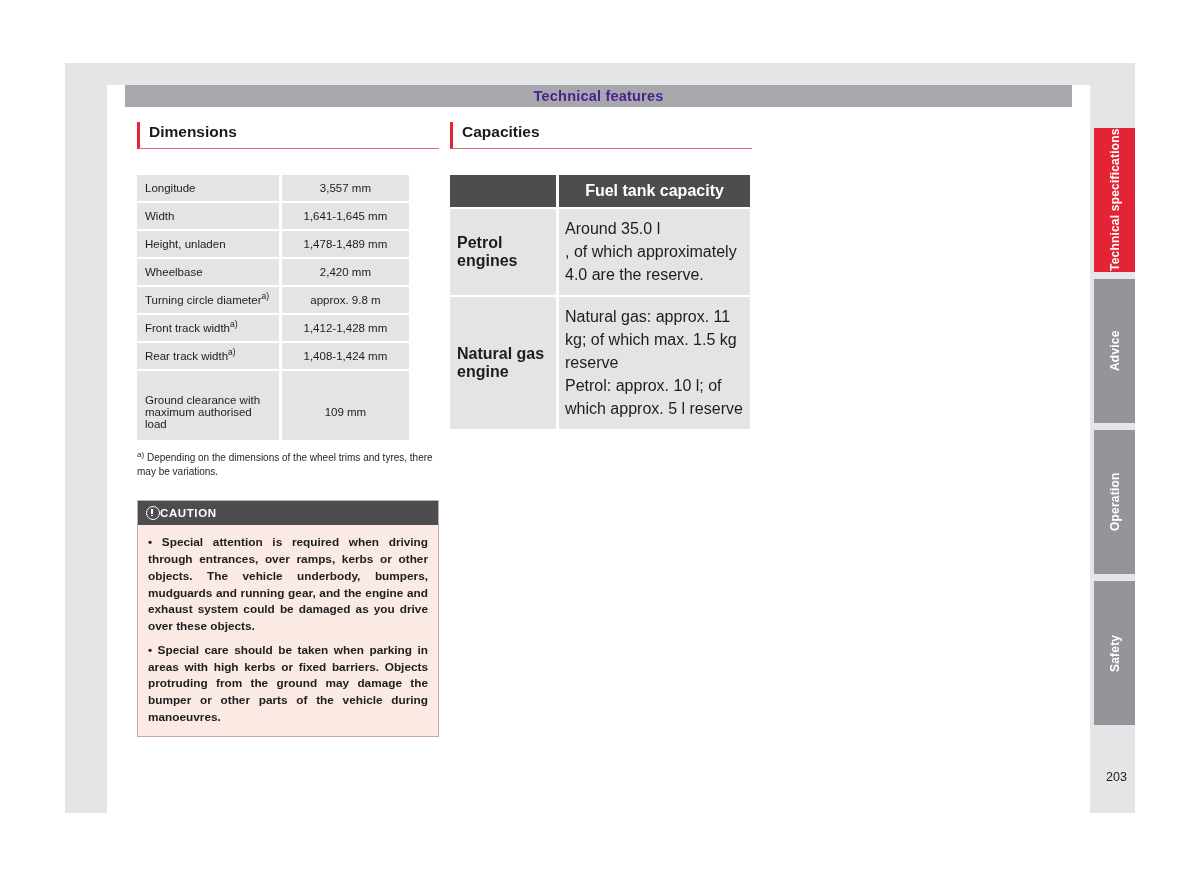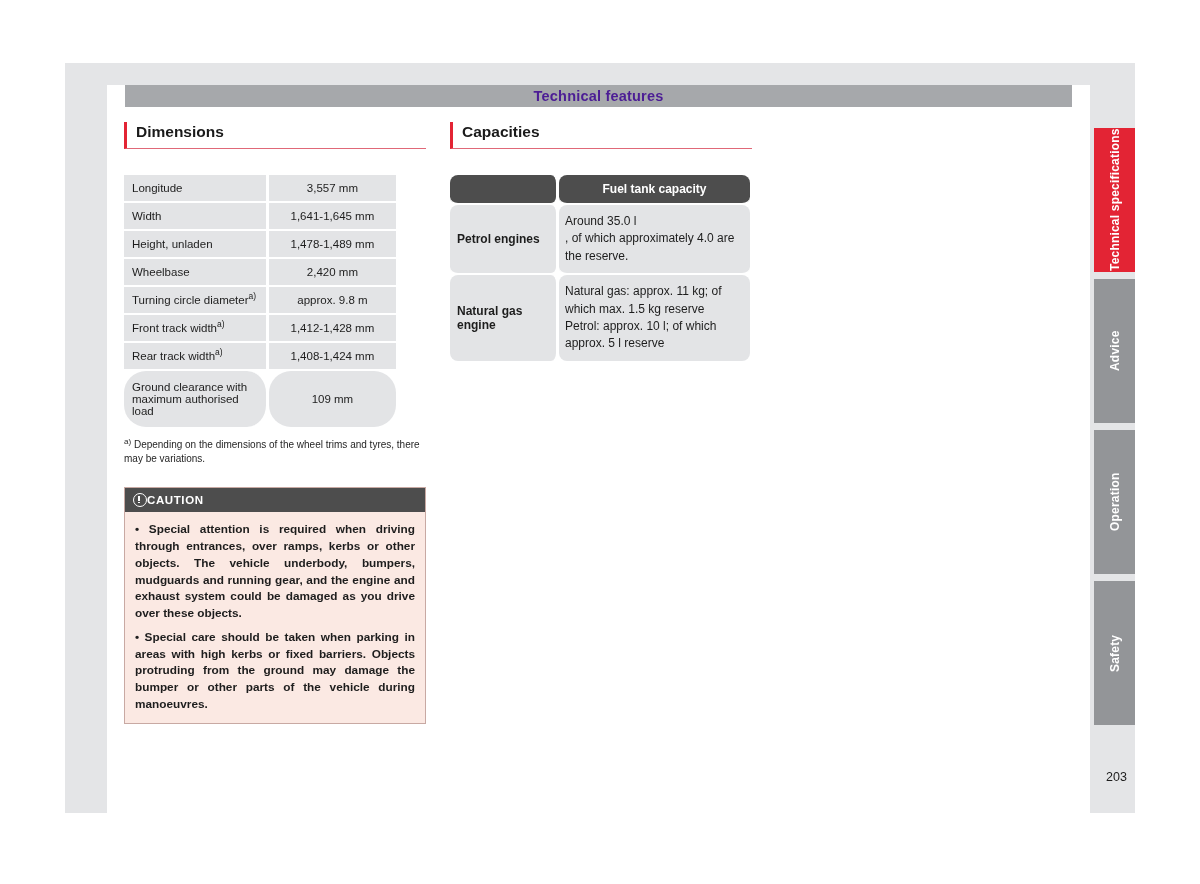--- a/index.html
+++ b/index.html
@@ -46,21 +46,21 @@
     color: #4c1d95;
     font-size: 14.5px;
     font-weight: bold;
     text-align: center;
     line-height: 22px;
     letter-spacing: .2px;
   }
 
   
   .column { position: absolute; width: 302px; }
-  #col-left  { left: 124px; top: 122px; }
+  #col-left  { left: 137px; top: 122px; }
   #col-right { left: 450px; top: 122px; }
 
   
   .section-head {
     position: relative;
     border-left: 3px solid #e32434;
     border-bottom: 1.5px solid #e06878;
     padding: 0 0 4px 9px;
     margin-bottom: 26px;
     height: 22px;
@@ -86,21 +86,21 @@
     width: 152px;
     padding: 7px 6px 7px 8px;
     border-right: 3px solid #ffffff;
   }
   .dim-table td.v {
     width: 147px;
     padding: 7px 4px;
     text-align: center;
   }
   .dim-table tr:last-child td { border-bottom: none; }
-  .dim-table td.tall { padding-top: 10px; padding-bottom: 10px; border-radius: 22px; }
+  .dim-table td.tall { padding-top: 23px; padding-bottom: 10px; }
   sup.fn { font-size: 8.5px; vertical-align: super; line-height: 0; }
 
   
   .footnote {
     margin-top: 10px;
     font-size: 10px;
     color: #262626;
     line-height: 1.35;
     width: 296px;
   }
@@ -154,23 +154,22 @@
     color: #1d1d1d;
     line-height: 1.42;
     text-align: justify;
   }
   .caution-body p:last-child { margin-bottom: 0; }
 
   
   .cap-table { border-collapse: separate; border-spacing: 0; width: 300px; }
   .cap-table td {
     vertical-align: middle;
-    font-size: 12px;
+    font-size: 16px;
     color: #1d1d1d;
-    border-radius: 8px;
   }
   .cap-table td.hdr {
     background: #4d4d4d;
     color: #ffffff;
     font-weight: bold;
     text-align: center;
     padding: 7px 4px;
     border-bottom: 2px solid #ffffff;
   }
   .cap-table td.hdr-blank {

